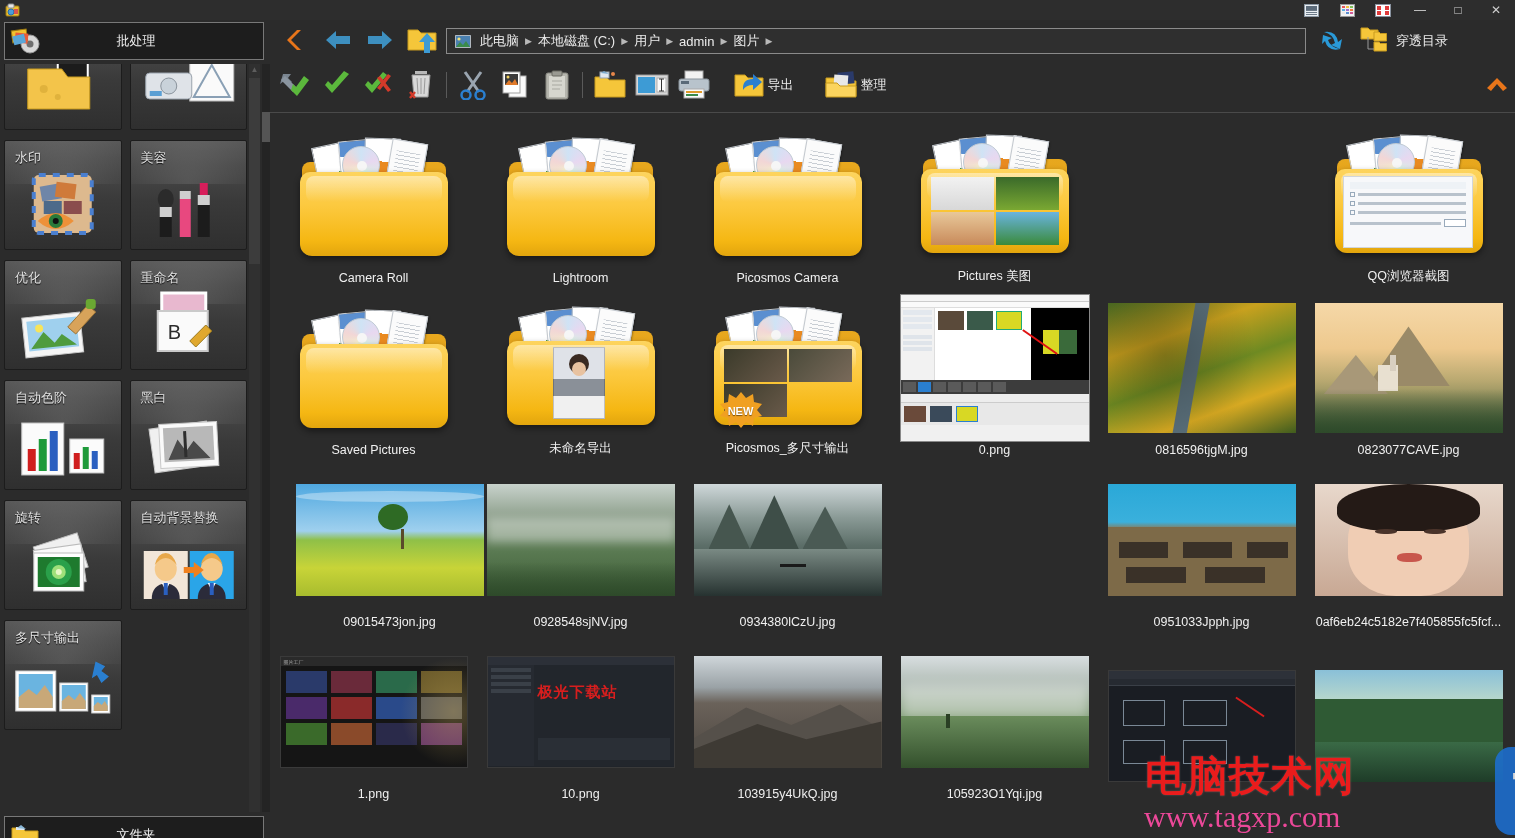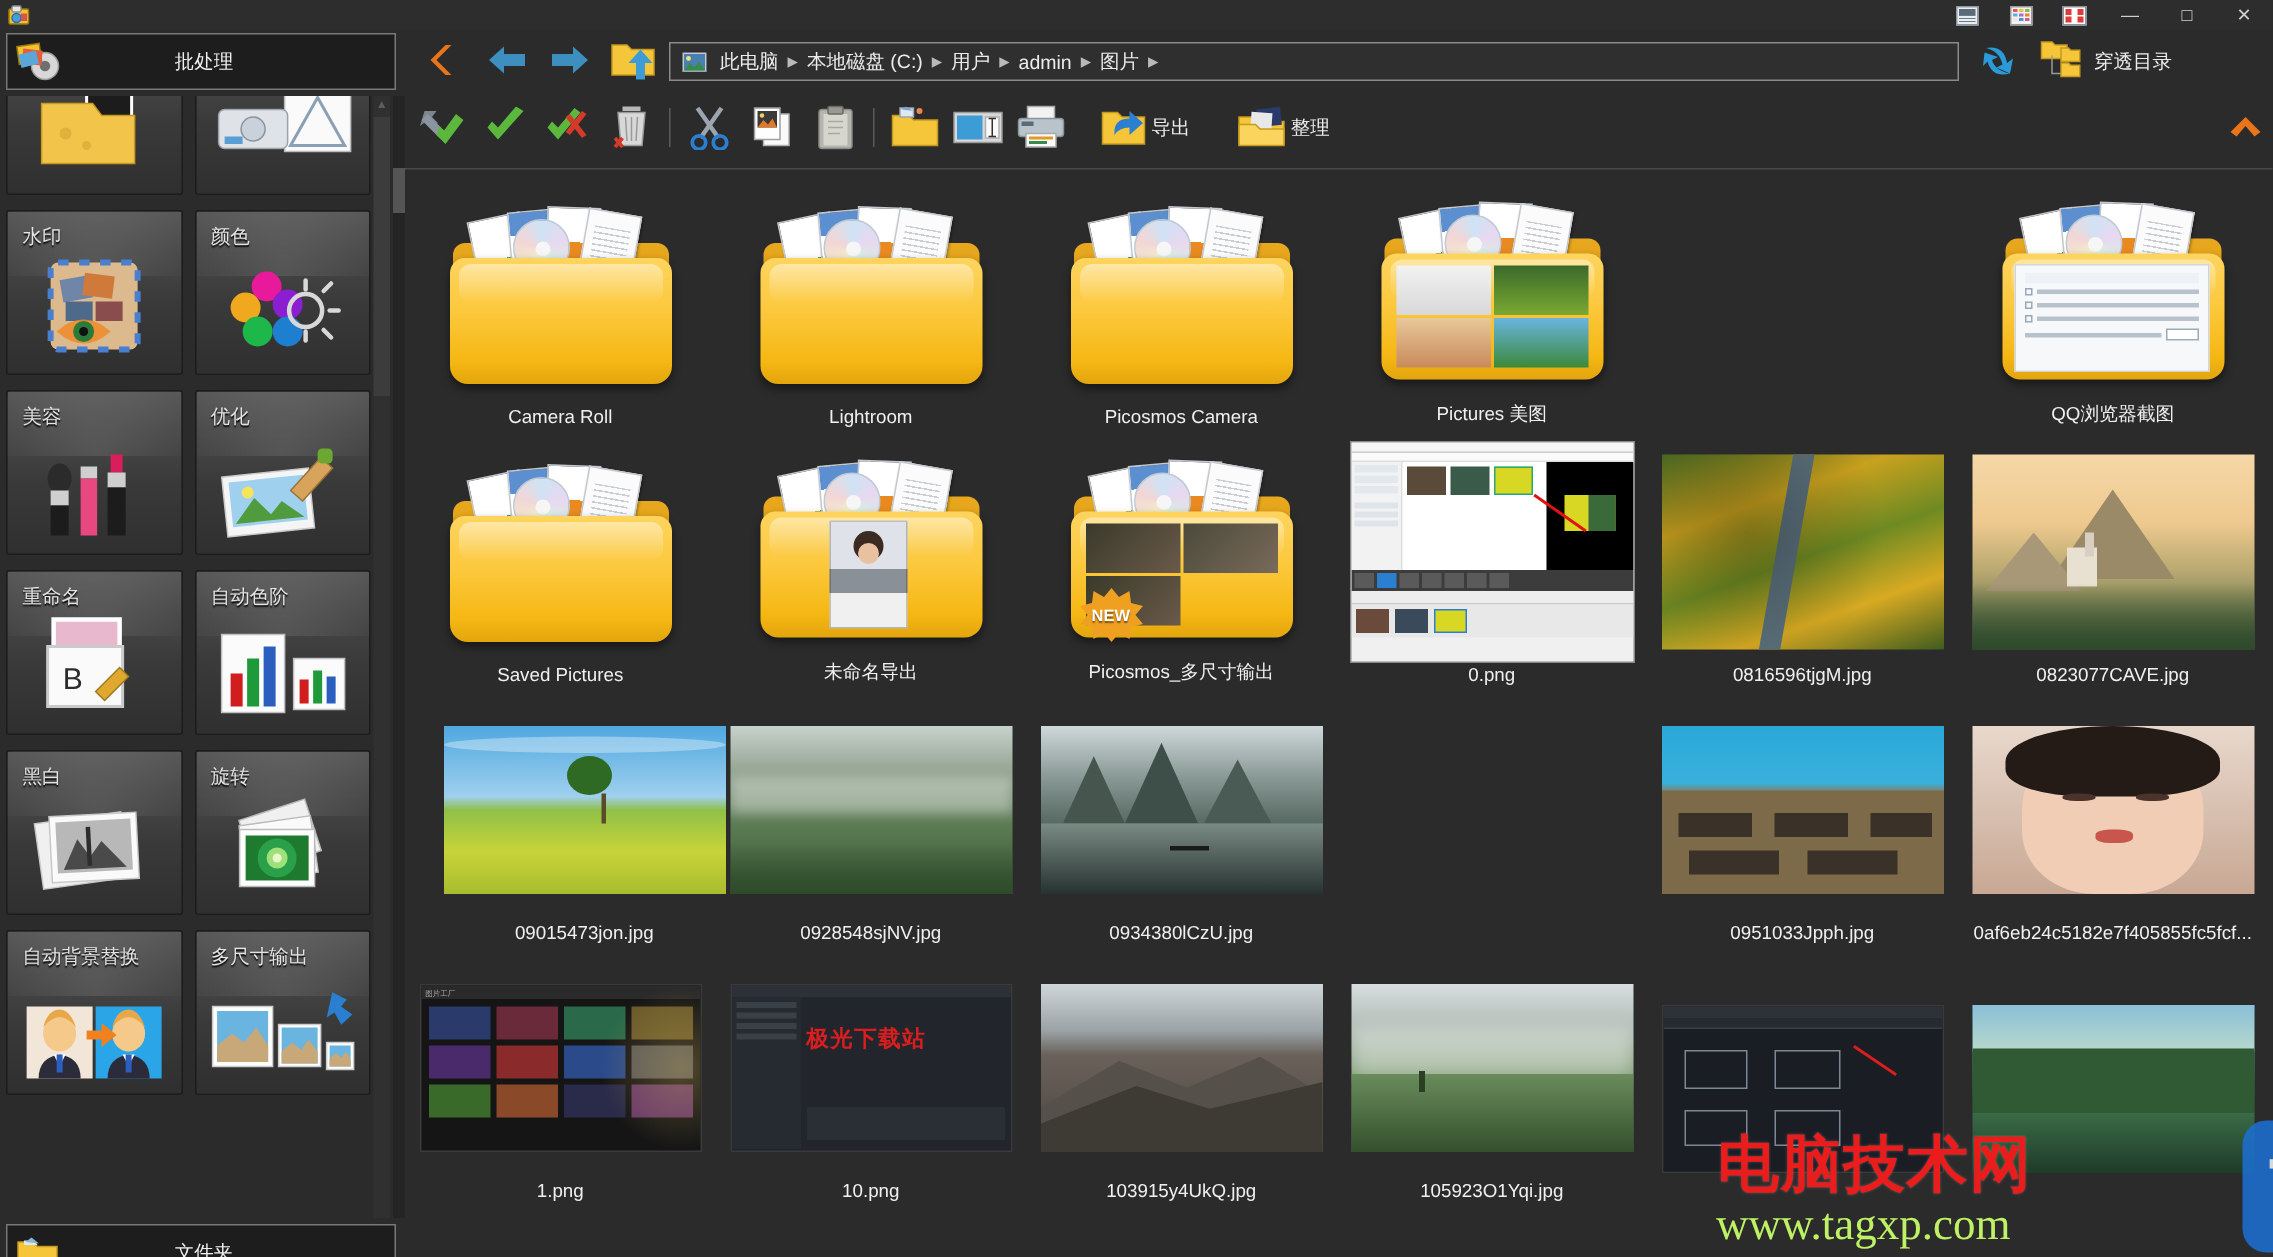--- a/index.html
+++ b/index.html
@@ -204,21 +204,21 @@
   }
 
   .photo { width: 188px; height: 112px; border: 0; display:block; }
 
   
   #watermark { position: absolute; left: 1140px; top: 745px; width: 375px; height: 93px; z-index: 40;
      pointer-events: none; }
   #wm-cn { position: absolute; left: 5px; top: 4px; font-size: 41px; font-weight: bold; color: #ea1c1c;
      font-family: "DejaVu Sans", sans-serif; letter-spacing: 1px;
      text-shadow: 0 0 2px rgba(255,255,255,.25); }
-  #wm-url { position: absolute; left: 4px; top: 55px; font-size: 30px; color: #bef264;
+  #wm-url { position: absolute; left: 4px; top: 55px; font-size: 30px; color: #ec4899;
      font-family: "Liberation Serif", serif; }
   #wm-logo { position: absolute; left: 355px; top: 2px; width: 152px; height: 88px;
      background: #1d6fd0; border-radius: 16px; opacity: .88;
      display: flex; align-items: center; justify-content: center; }
   #wm-logo span { font-size: 56px; font-weight: bold; color: #f0f0f0; letter-spacing: 1px; }
 </style>
 </head>
 <body>
 
 <div id="titlebar">
@@ -314,40 +314,20 @@
             <rect x="48" y="14" width="20" height="15" fill="#cf7a3a" transform="rotate(7 58 21)"></rect>
             <rect x="36" y="32" width="18" height="13" fill="#4d6a8a"></rect>
             <rect x="56" y="32" width="18" height="13" fill="#8a4d4d"></rect>
             <path d="M30 52 q18 -16 36 0 q-18 16 -36 0z" fill="#f08a2a" opacity=".85"></path>
             <circle cx="48" cy="52" r="7" fill="#2a7a3a"></circle>
               <circle cx="48" cy="52" r="3" fill="#111"></circle>
           </svg>
         </div>
       </div>
 
-      <div class="tile">
-        <div class="tile-label">颜色</div>
-        <div class="tile-art">
-          <svg width="100%" height="100%" viewBox="0 0 110 76">
-            <circle cx="44" cy="22" r="10" fill="#e8199b"></circle>
-            <circle cx="30" cy="36" r="10" fill="#f0a81e"></circle>
-            <circle cx="58" cy="34" r="10" fill="#8a1ed0"></circle>
-            <circle cx="38" cy="52" r="10" fill="#1eb84a"></circle>
-            <circle cx="58" cy="52" r="10" fill="#1e7ed0"></circle>
-            <circle cx="70" cy="38" r="11" fill="none" stroke="#d8d8d8" stroke-width="3"></circle>
-            <g stroke="#d8d8d8" stroke-width="3" stroke-linecap="round">
-              <line x1="70" y1="18" x2="70" y2="24"></line>
-                <line x1="70" y1="52" x2="70" y2="58"></line>
-              <line x1="86" y1="38" x2="92" y2="38"></line>
-              <line x1="82" y1="25" x2="87" y2="20"></line>
-                <line x1="82" y1="51" x2="87" y2="56"></line>
-            </g>
-          </svg>
-        </div>
-      </div>
 
       <div class="tile">
         <div class="tile-label">美容</div>
         <div class="tile-art">
           <svg width="100%" height="100%" viewBox="0 0 110 76">
             <ellipse cx="32" cy="30" rx="8" ry="10" fill="#2b2b2b"></ellipse>
             <rect x="26" y="38" width="12" height="10" fill="#cfcfcf"></rect>
             <rect x="26" y="48" width="12" height="20" fill="#1c1c1c"></rect>
             <rect x="46" y="22" width="11" height="8" fill="#cfcfcf"></rect>
             <rect x="46" y="30" width="11" height="38" fill="#e8487f"></rect>

